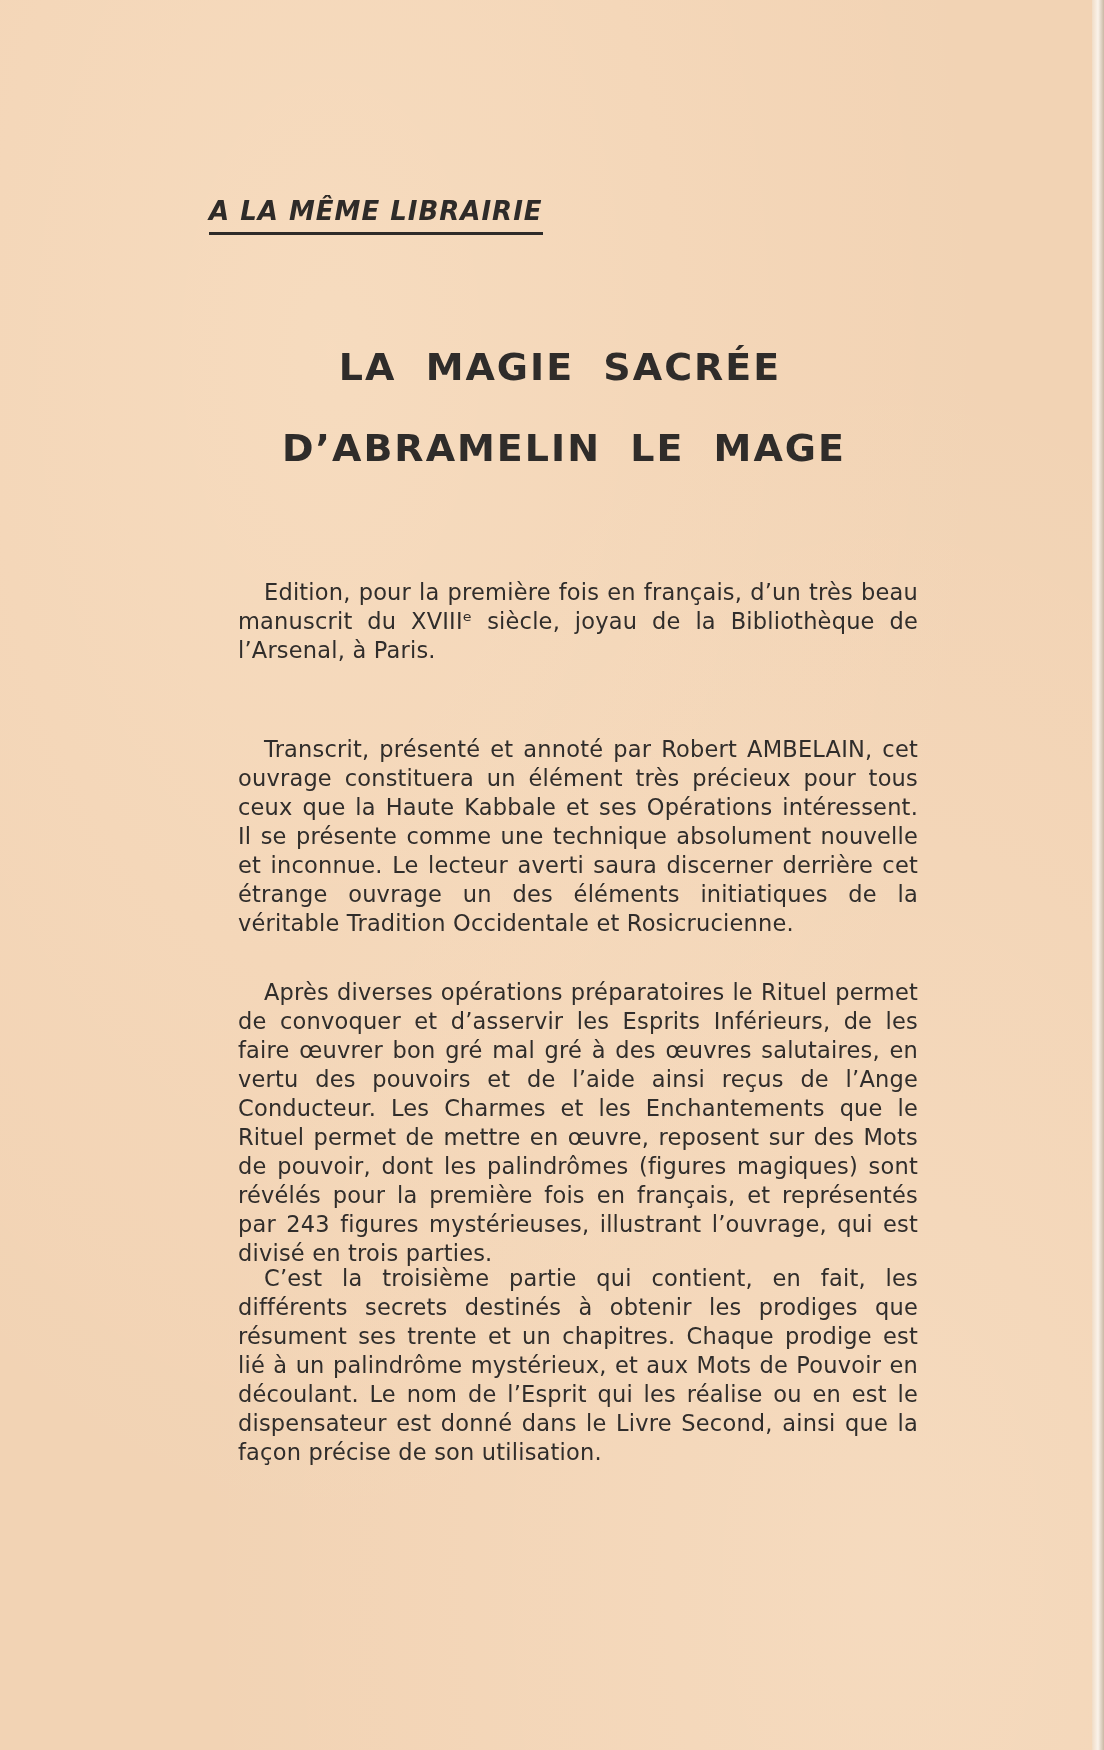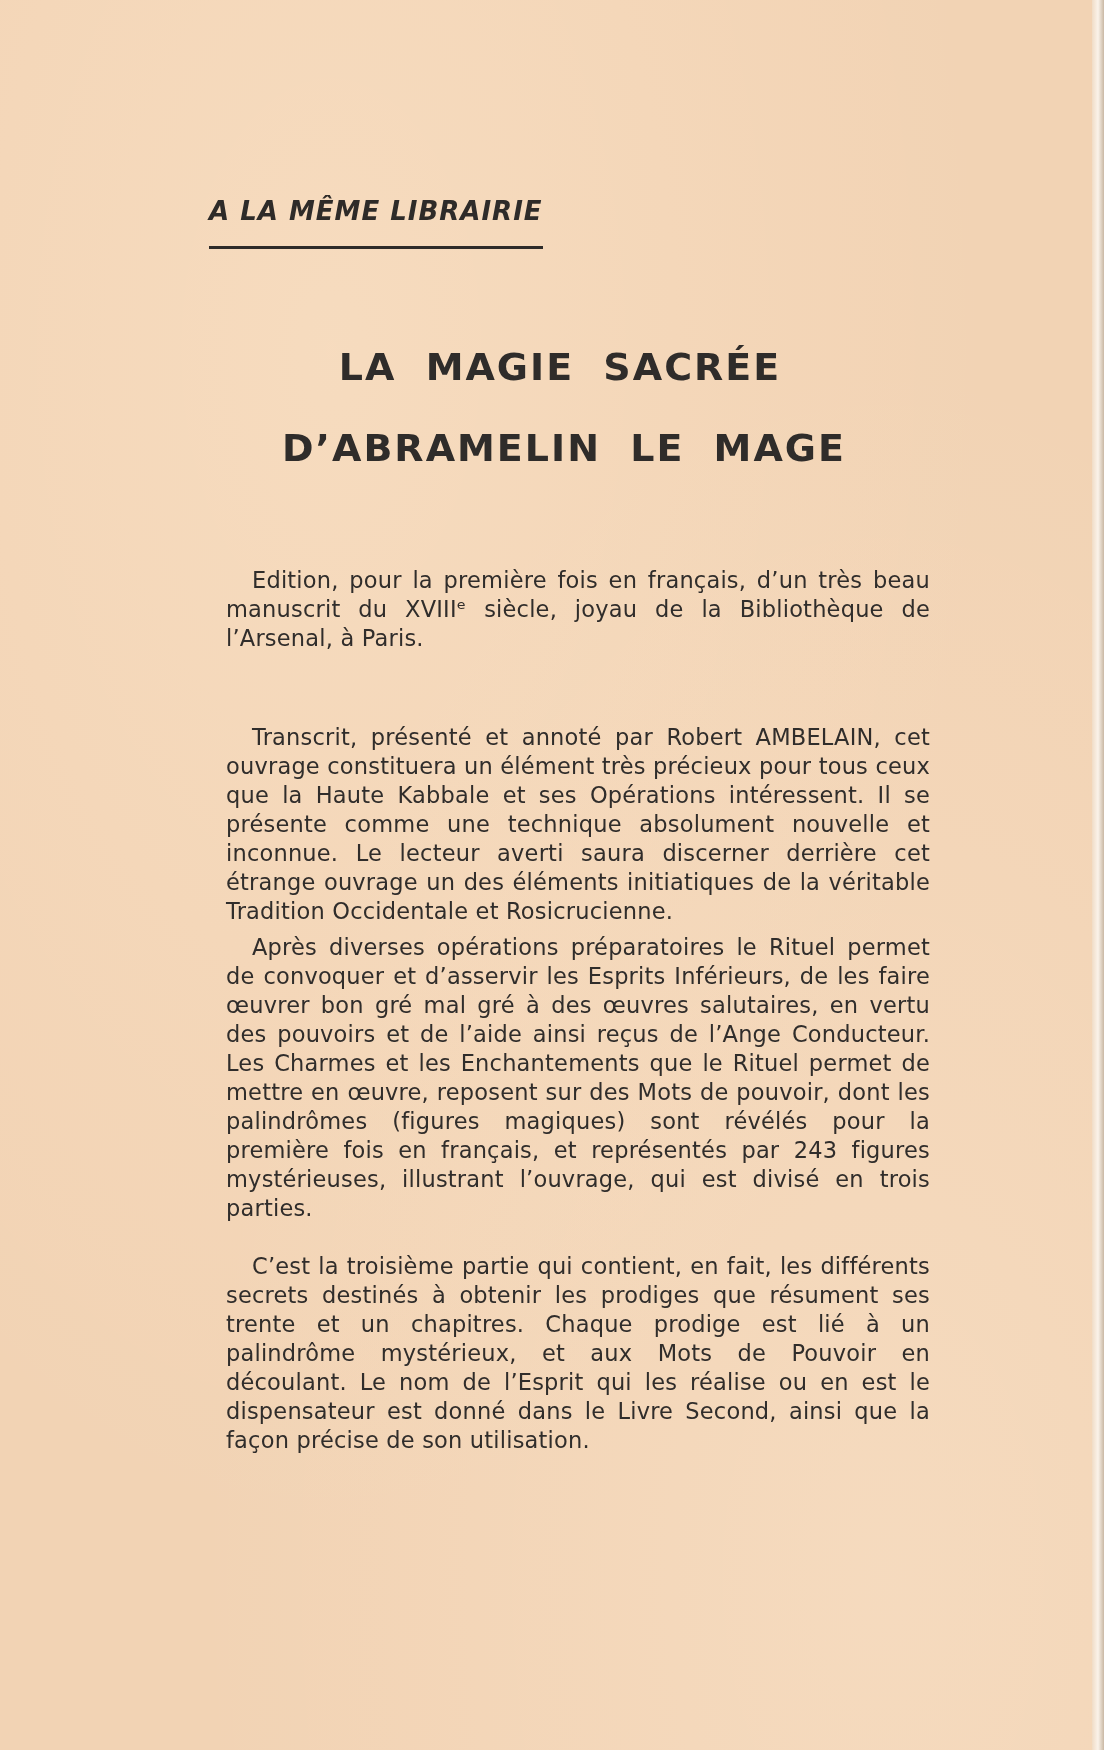--- a/index.html
+++ b/index.html
@@ -20,45 +20,45 @@
     .edge-right {
       position: absolute; right: 0; top: 0; width: 12px; height: 1750px;
       background: linear-gradient(to right, #f0dcc6, #fbf3ea 50%, #c9b8a4);
     }
     .header-label {
       position: absolute; left: 209px; top: 196px;
       font-family: "DejaVu Sans", sans-serif;
       font-style: italic; font-weight: 600;
       font-size: 26px; letter-spacing: 1px;
       color: #2e2b29;
-      padding-bottom: 20px;
+      padding-bottom: 6px;
       border-bottom: 3px solid #2e2b29;
       white-space: nowrap;
     }
     .title {
       position: absolute; left: 0; width: 1104px;
       text-align: center;
       font-family: "DejaVu Sans", sans-serif;
       font-weight: bold; font-size: 38px;
       letter-spacing: 2px; word-spacing: 14px;
       color: #2f2c2a;
     }
     .title.l1 { top: 345px; left: 8px; }
     .title.l2 { top: 426px; left: 12px; }
     .body-text {
       position: absolute; left: 226px; width: 704px;
       font-family: "DejaVu Sans", sans-serif;
       font-size: 22.5px; line-height: 29px;
       text-align: justify; letter-spacing: 0.2px;
       color: #302d2b;
     }
-    .body-text p { margin: 0; text-indent: 26px; }
+    .body-text p { margin: 12px; text-indent: 26px; }
     .para1 { top: 566px; }
     .para2 { top: 723px; }
-    .para3 { top: 933px; }
+    .para3 { top: 966px; }
     .para4 { top: 1252px; }
   </style>
 </head>
 <body>
 
 <div class="page">
   <div class="edge-right"></div>
 
   <div class="header-label">A LA MÊME LIBRAIRIE</div>
 

